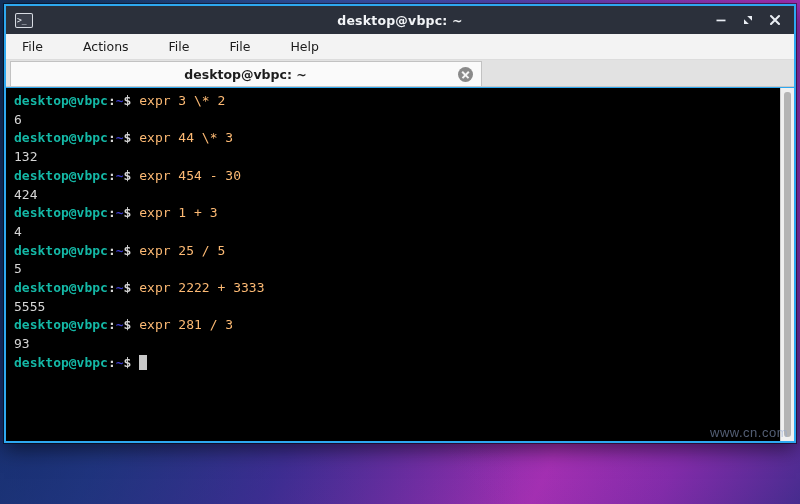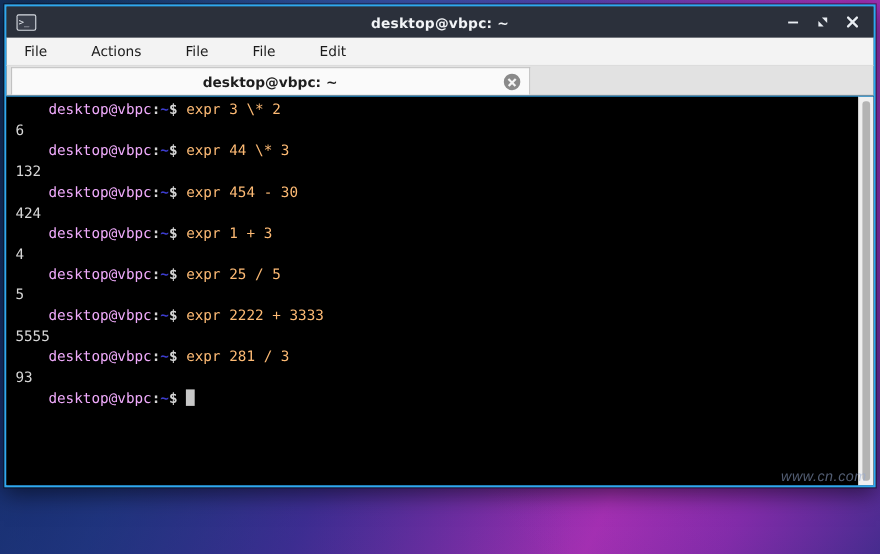--- a/index.html
+++ b/index.html
@@ -195,21 +195,21 @@
     background: #000000;
     padding: 4px 2px 2px 8px;
     font-family: "DejaVu Sans Mono", monospace;
     font-size: 13px;
     line-height: 18.7px;
     color: #d6d6d6;
     overflow: hidden;
     white-space: pre;
   }
   .line { white-space: pre; }
-  .user  { color: #f0abfc; font-weight: normal; margin-left: 30px; }
+  .user  { color: #14b8a6; font-weight: bold; }
   .colon { color: #d6d6d6; font-weight: bold; }
   .path  { color: #3b3bc9; font-weight: bold; }
   .dollar{ color: #d6d6d6; font-weight: bold; }
   .cmd   { color: #fdba74; }
   .out   { color: #d6d6d6; }
   .cursor {
     display: inline-block;
     width: 8px;
     height: 15px;
     background: #c8c8c8;
@@ -238,21 +238,20 @@
   #watermark {
     position: absolute;
     right: 6px;
     bottom: 1px;
     font-family: "Liberation Sans", sans-serif;
     font-size: 13px;
     color: rgba(150,170,210,.55);
     letter-spacing: .5px;
     pointer-events: none;
     user-select: none;
-    font-style: italic;
   }
 </style>
 </head>
 <body>
 
 <div id="desktop"></div>
 
 <div id="window">
 
   <div id="titlebar">
@@ -276,21 +275,21 @@
         </svg>
       </div>
     </div>
   </div>
 
   <div id="menubar">
     <div class="menu-item">File</div>
     <div class="menu-item">Actions</div>
     <div class="menu-item">File</div>
     <div class="menu-item">File</div>
-    <div class="menu-item">Edit</div>
+    <div class="menu-item">Help</div>
   </div>
 
   <div id="tabbar">
     <div id="tab">
       <div id="tab-label">desktop@vbpc: ~</div>
       <div id="tab-close"></div>
     </div>
   </div>
 
   <div id="term-wrap">

